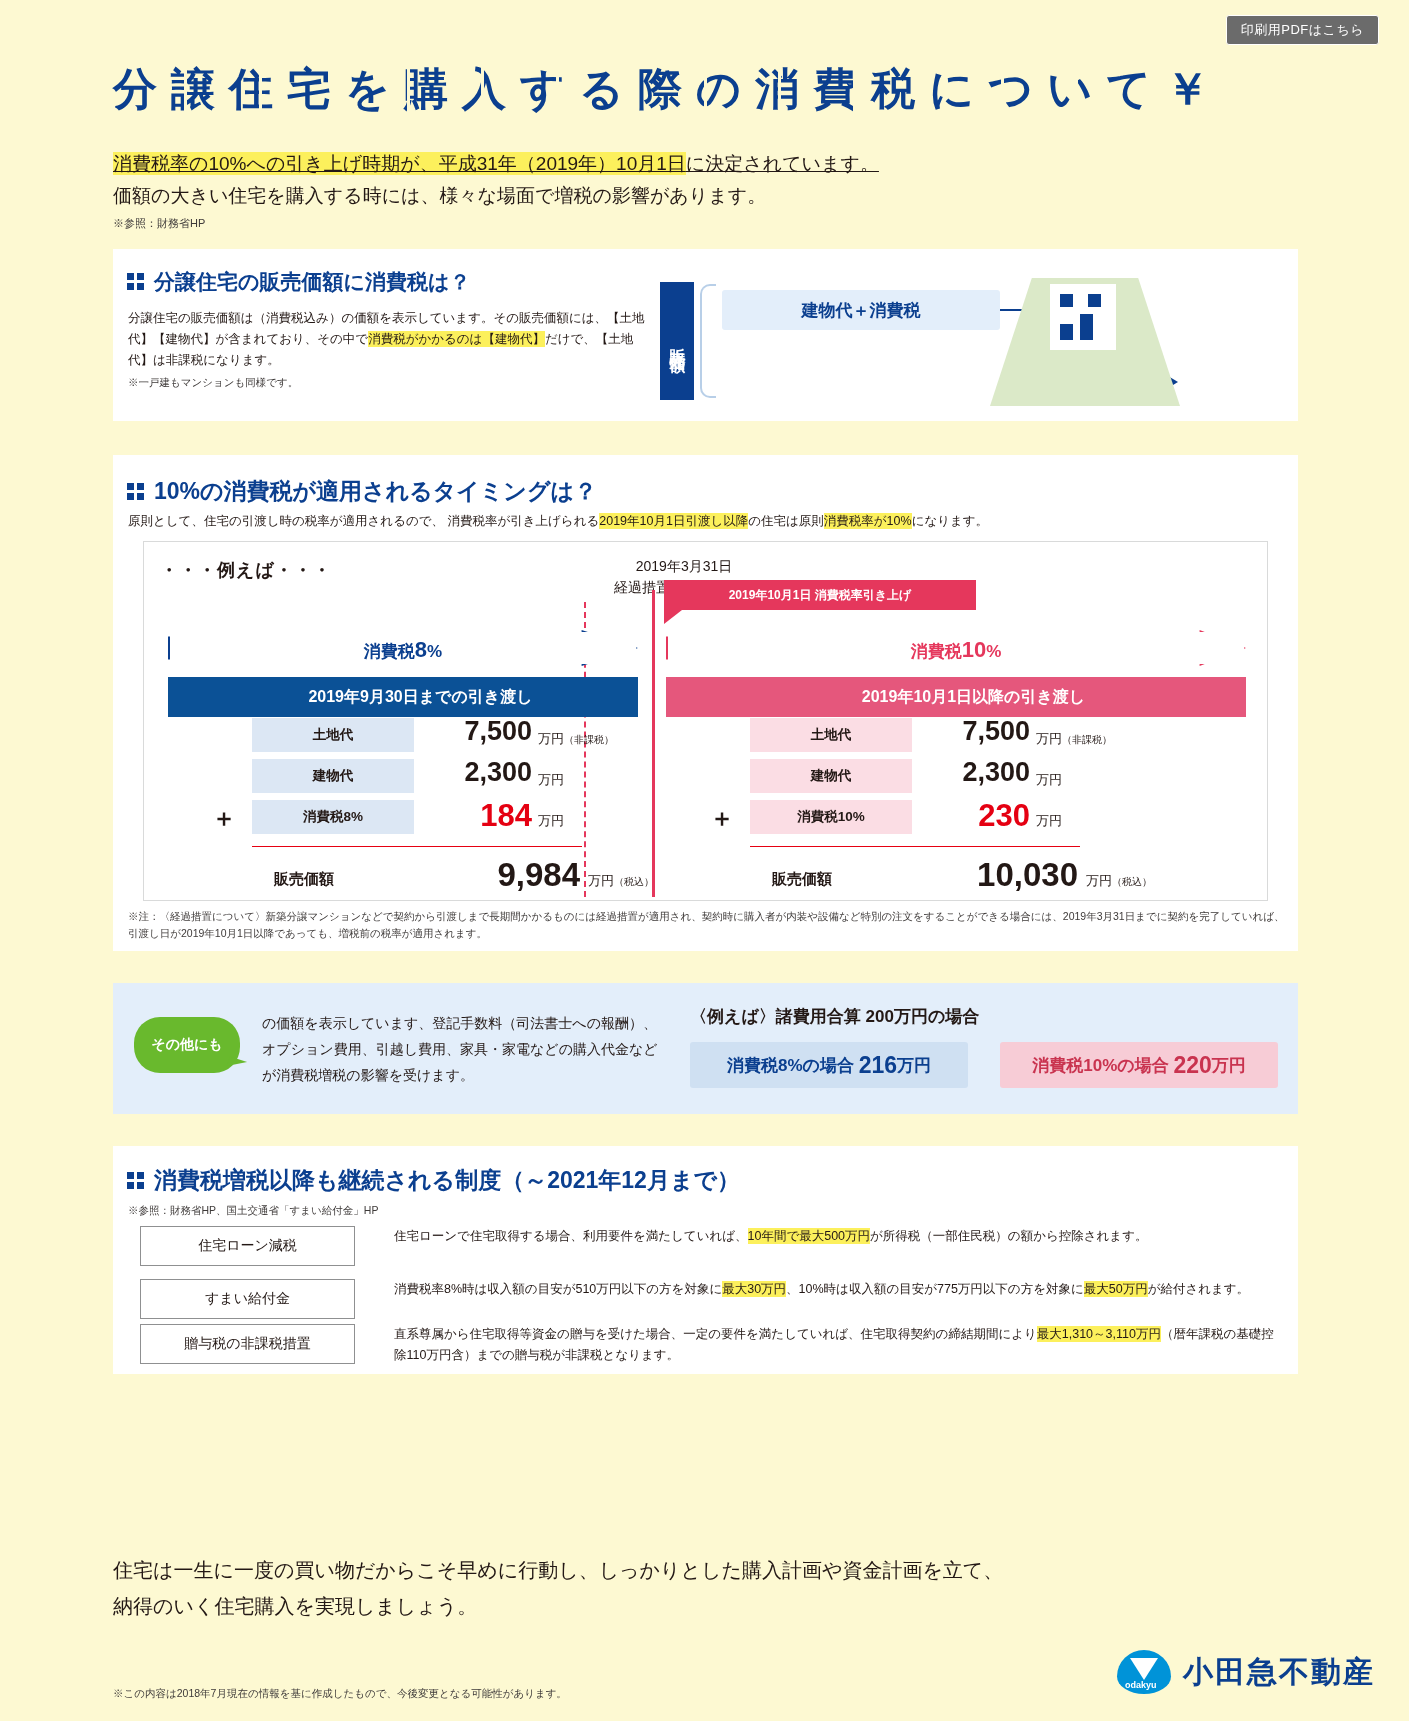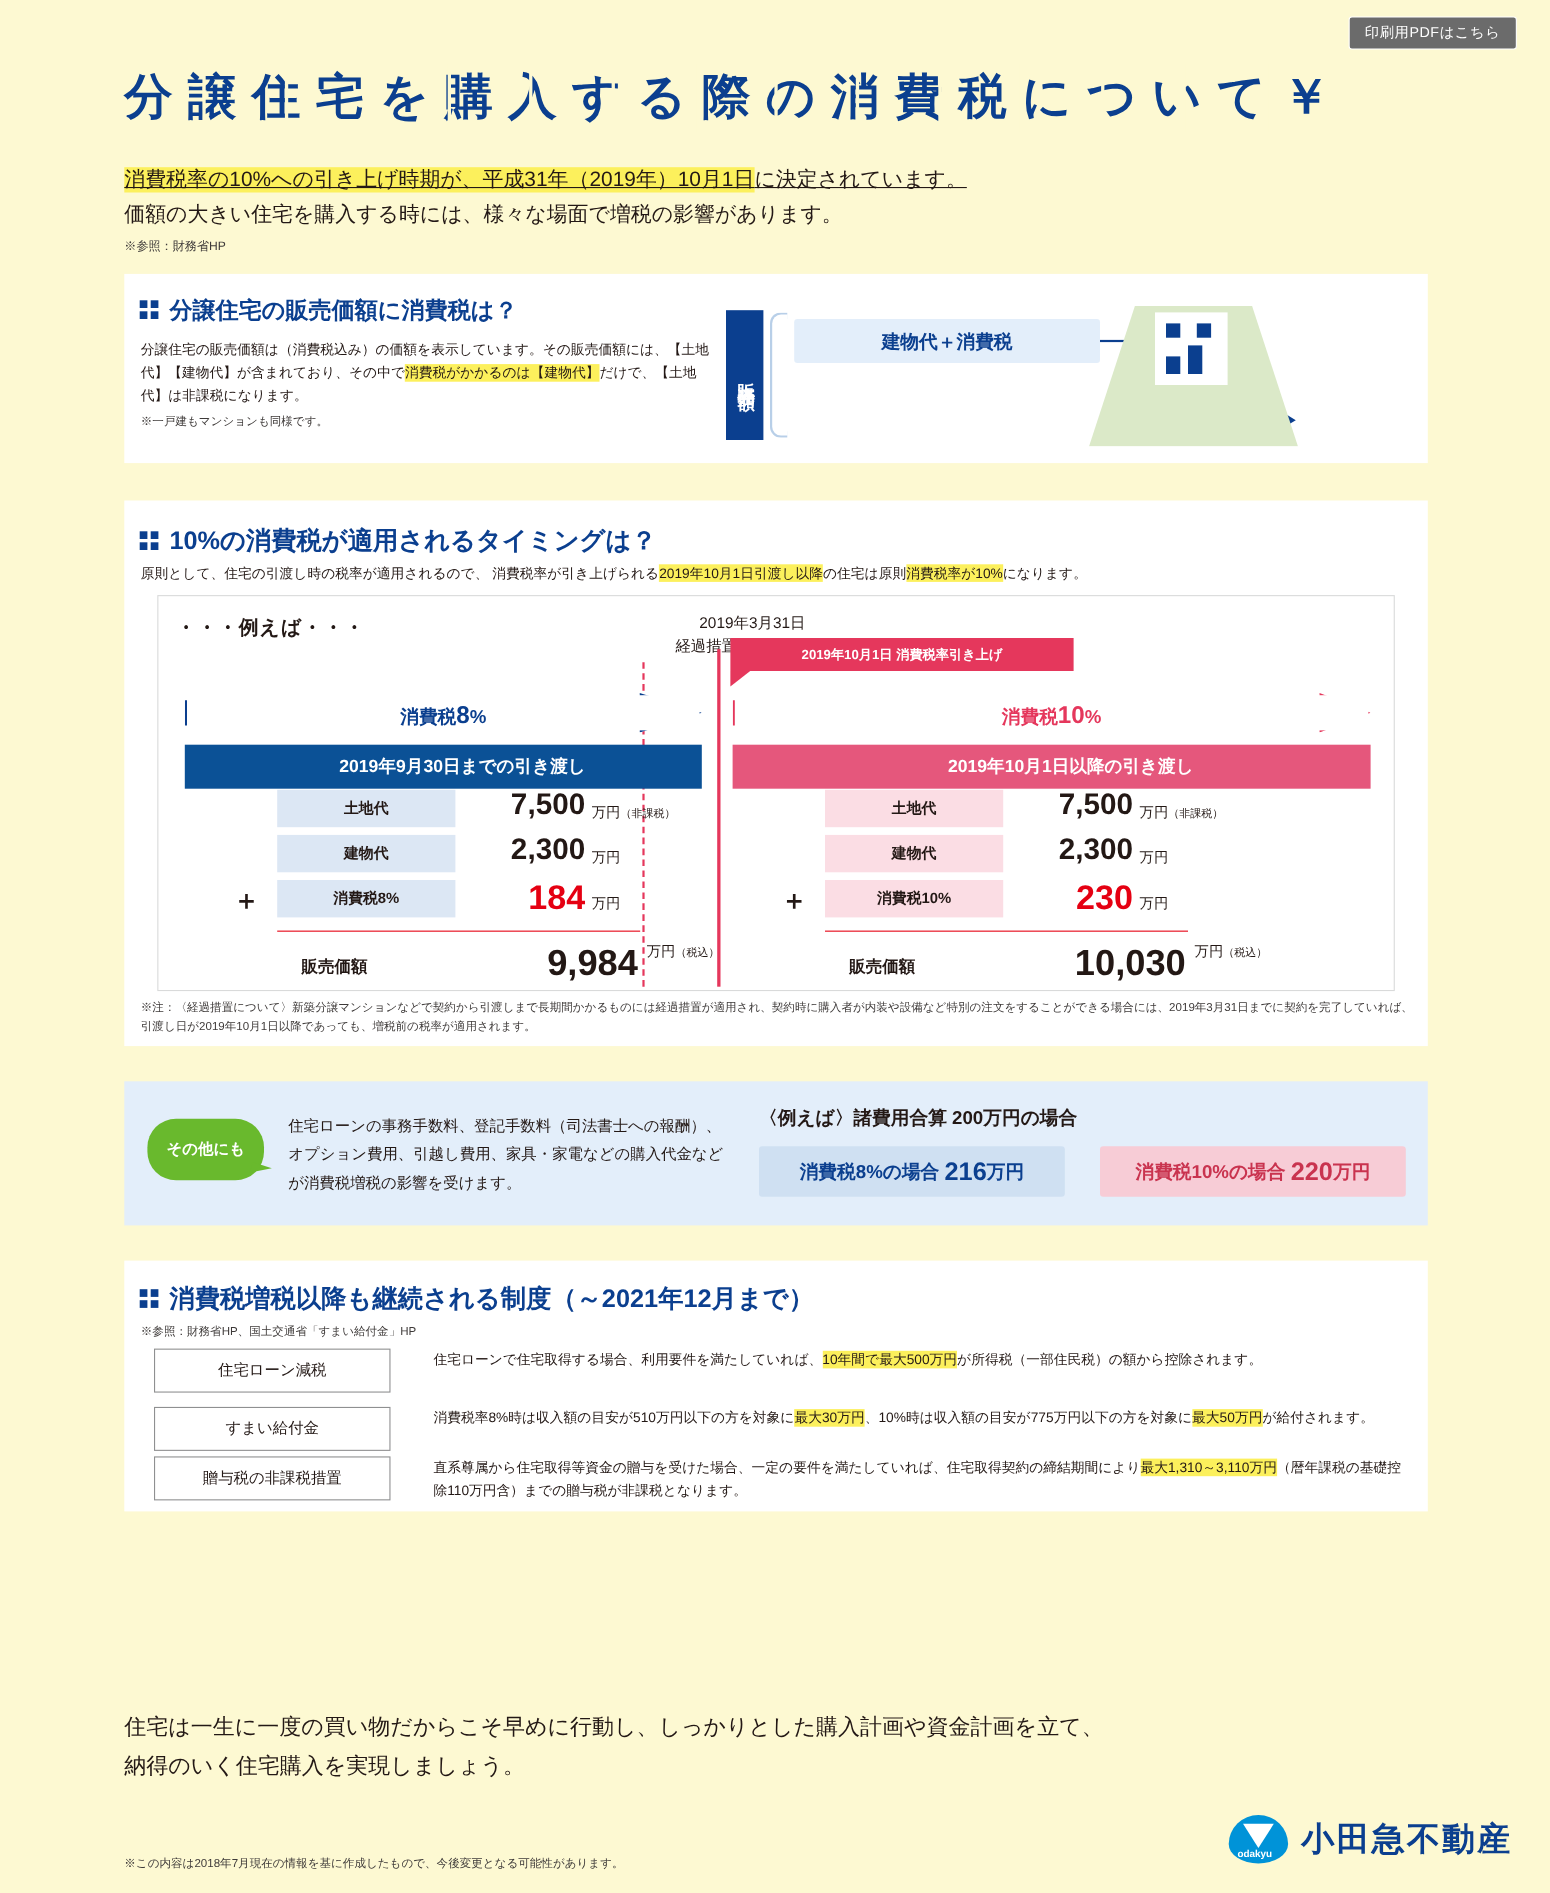--- a/index.html
+++ b/index.html
@@ -185,21 +185,21 @@
     font-size:27px; font-weight:bold; color:#231815;
   }
   .tunit { position:absolute; left:334px; top:12px; font-size:13px;font-family:Liberation Serif, serif; }
   .tunit small { font-size:10px; }
   .tplus { position:absolute; left:8px; top:2px; font-size:24px; font-weight:bold; }
   .tax-num { color:#e50012; font-size:31px; }
   .hline { position:absolute; left:48px; top:300px; width:330px; border-top:1px solid #e60012; }
   .total-row { position:absolute; left:48px; top:310px; width:420px; }
   .total-lab { position:absolute; left:22px; top:14px; font-size:15px; font-weight:bold;}
   .total-num { position:absolute; left:118px; top:0; width:210px; text-align:right; font-size:33px; font-weight:bold;}
-  .total-unit { position:absolute; left:336px; top:0; font-size:13px;}
+  .total-unit { position:absolute; left:336px; top:16px; font-size:13px;}
   .total-unit small{font-size:10px;}
 
   .c2-note {
     position:absolute; left:128px; top:908px; width:1160px;
     font-size:10.5px; line-height:17px; color:#3e3a39;
   }
 
   
   .bub {
     position:absolute; left:134px; top:1017px; width:106px; height:56px;
@@ -409,21 +409,21 @@
         <div class="total-num">10,030</div>
         <div class="total-unit"><span>万円</span><small>（税込）</small></div>
       </div>
     </div>
   </div>
 
   <div class="c2-note">※注：〈経過措置について〉新築分譲マンションなどで契約から引渡しまで長期間かかるものには経過措置が適用され、契約時に購入者が内装や設備など特別の注文をすることができる場合には、2019年3月31日までに契約を完了していれば、引渡し日が2019年10月1日以降であっても、増税前の税率が適用されます。</div>
 
   <div class="bluebox"></div>
   <div class="bub">その他にも</div>
-  <div class="bb-p">住宅ローンの事務手数料、登記手数料（司法書士への報酬）、オプション費用、引越し費用、家具・家電などの購入代金などが消費税増税の影響を受けます。</div>
+  <div class="bb-p">の価額を表示しています、登記手数料（司法書士への報酬）、オプション費用、引越し費用、家具・家電などの購入代金などが消費税増税の影響を受けます。</div>
   <div class="bb-h">〈例えば〉諸費用合算 200万円の場合</div>
   <div class="bb-box b8">
     <span>消費税8%の場合</span>&nbsp;<span class="big">216</span><span>万円</span>
   </div>
   <div class="bb-box b10">
     <span>消費税10%の場合</span>&nbsp;<span class="big">220</span><span>万円</span>
   </div>
 
   <div class="card card3"></div>
   <div class="sec-h c3-h">

